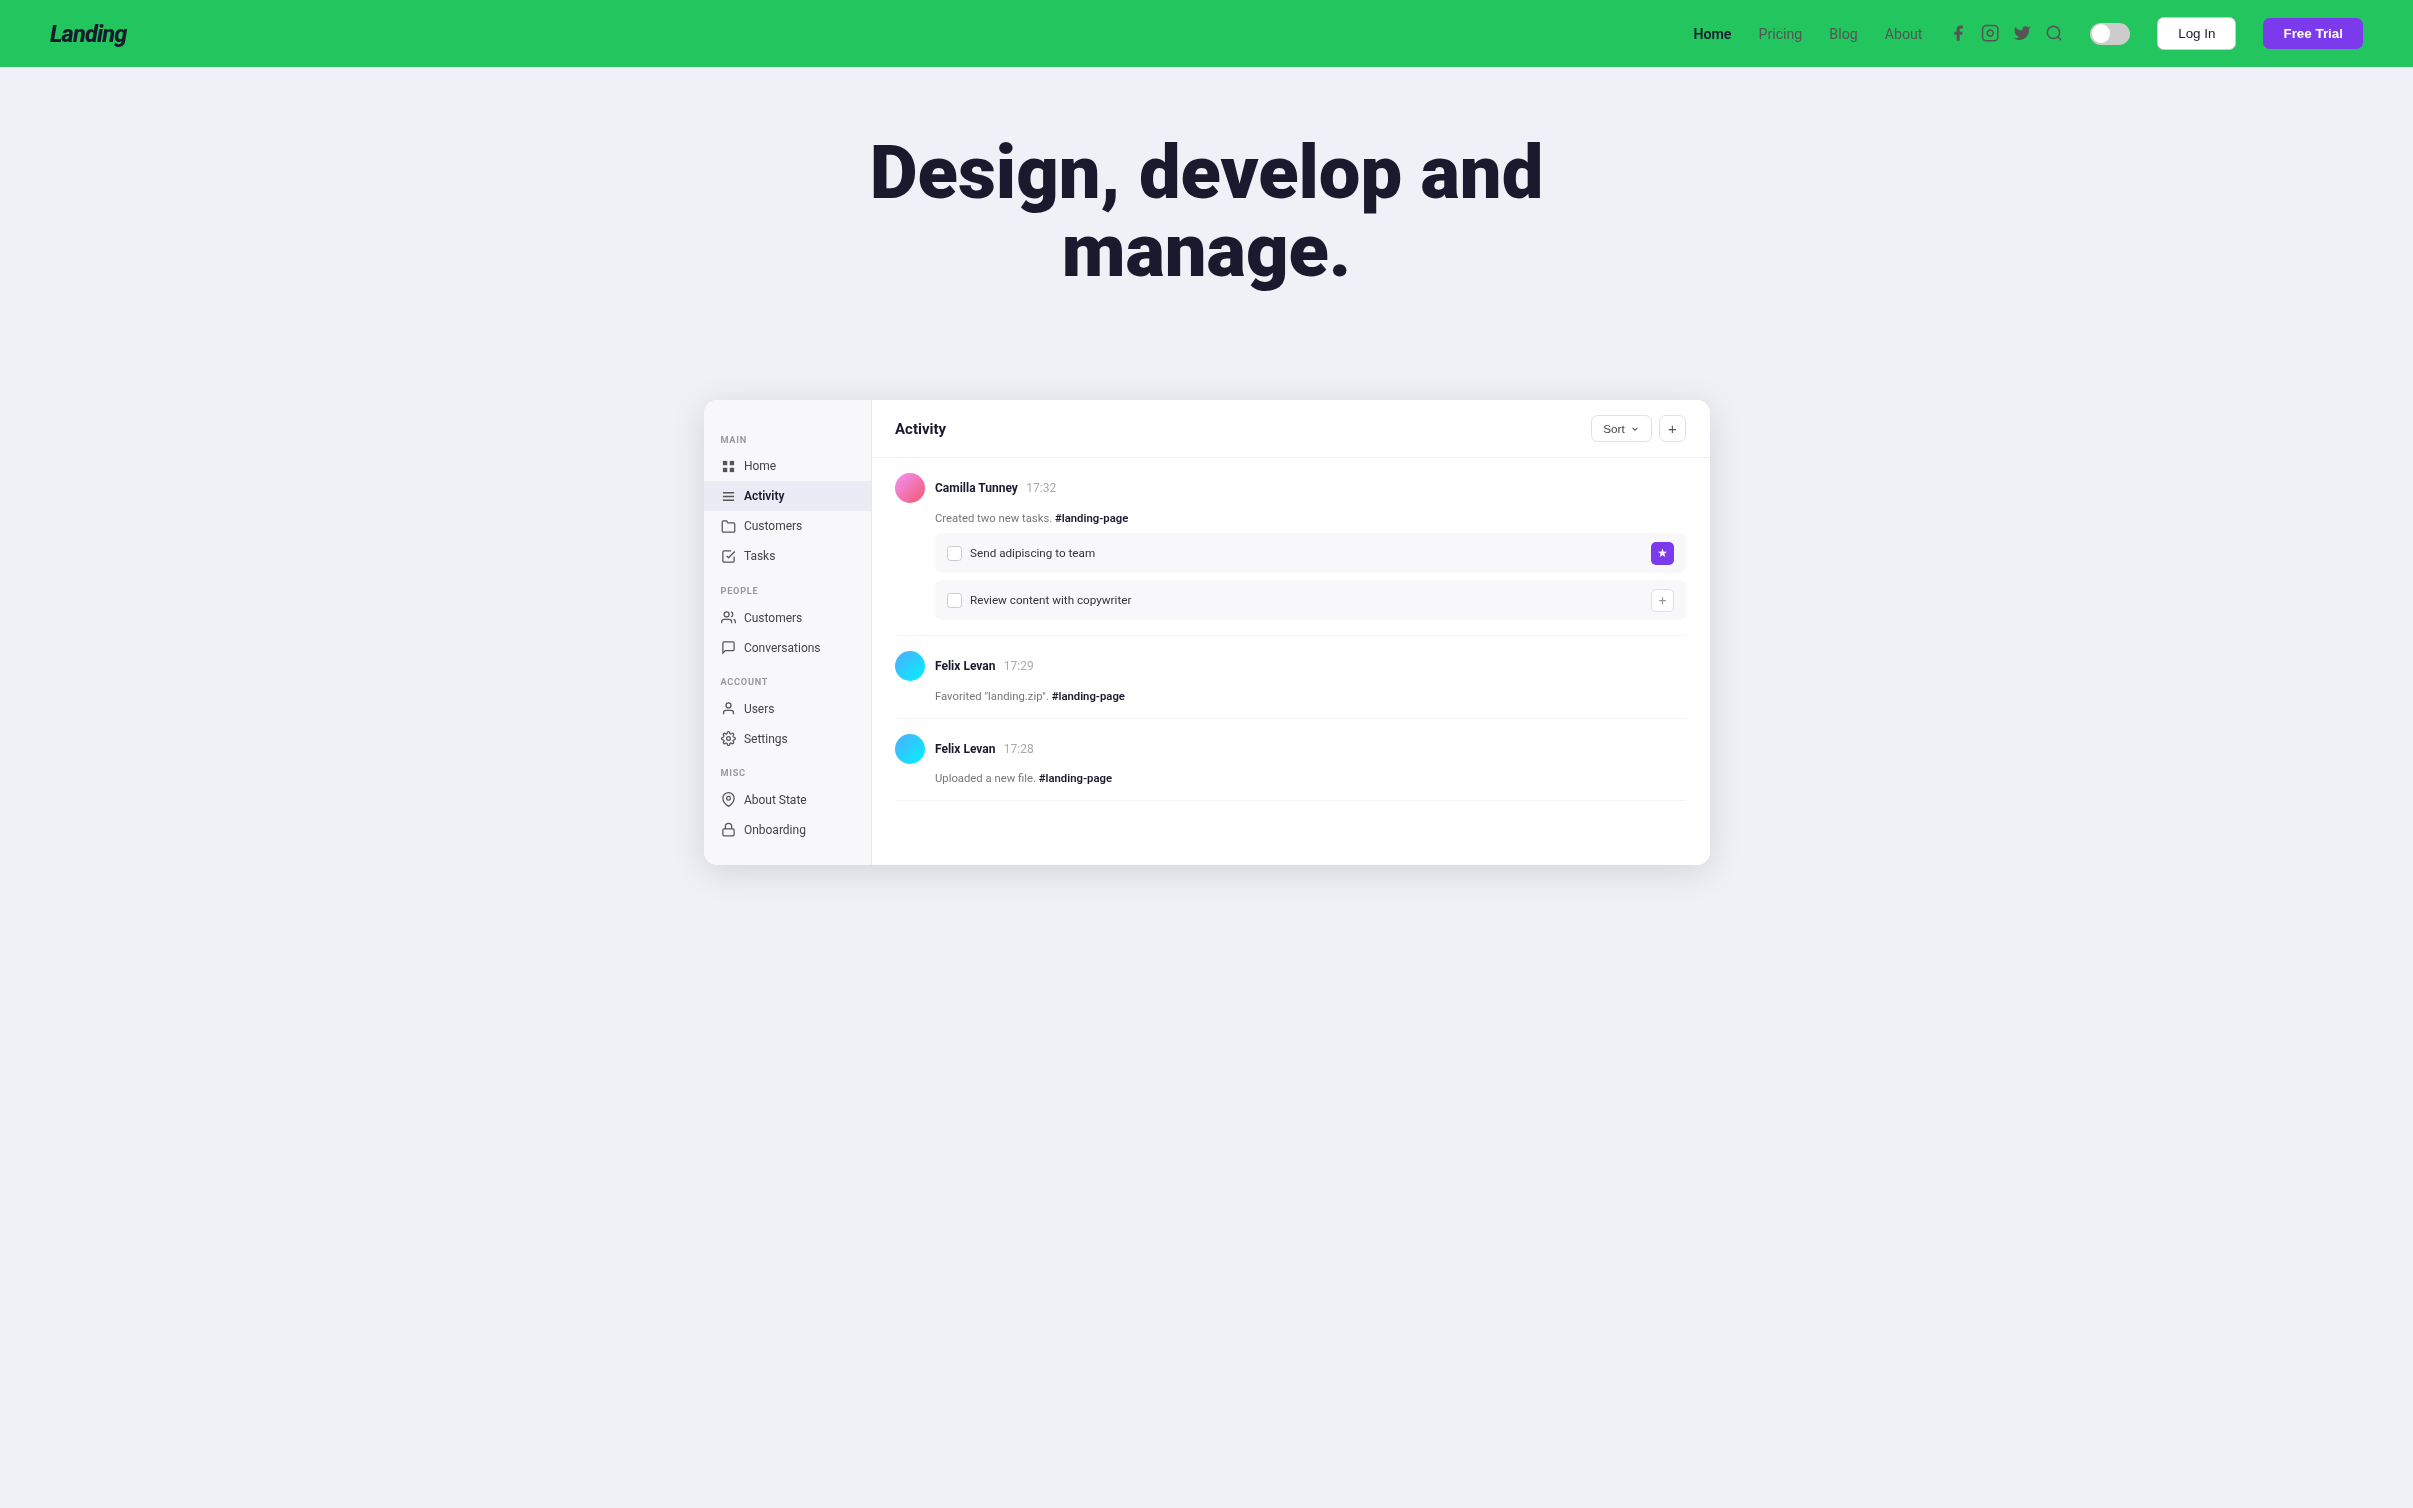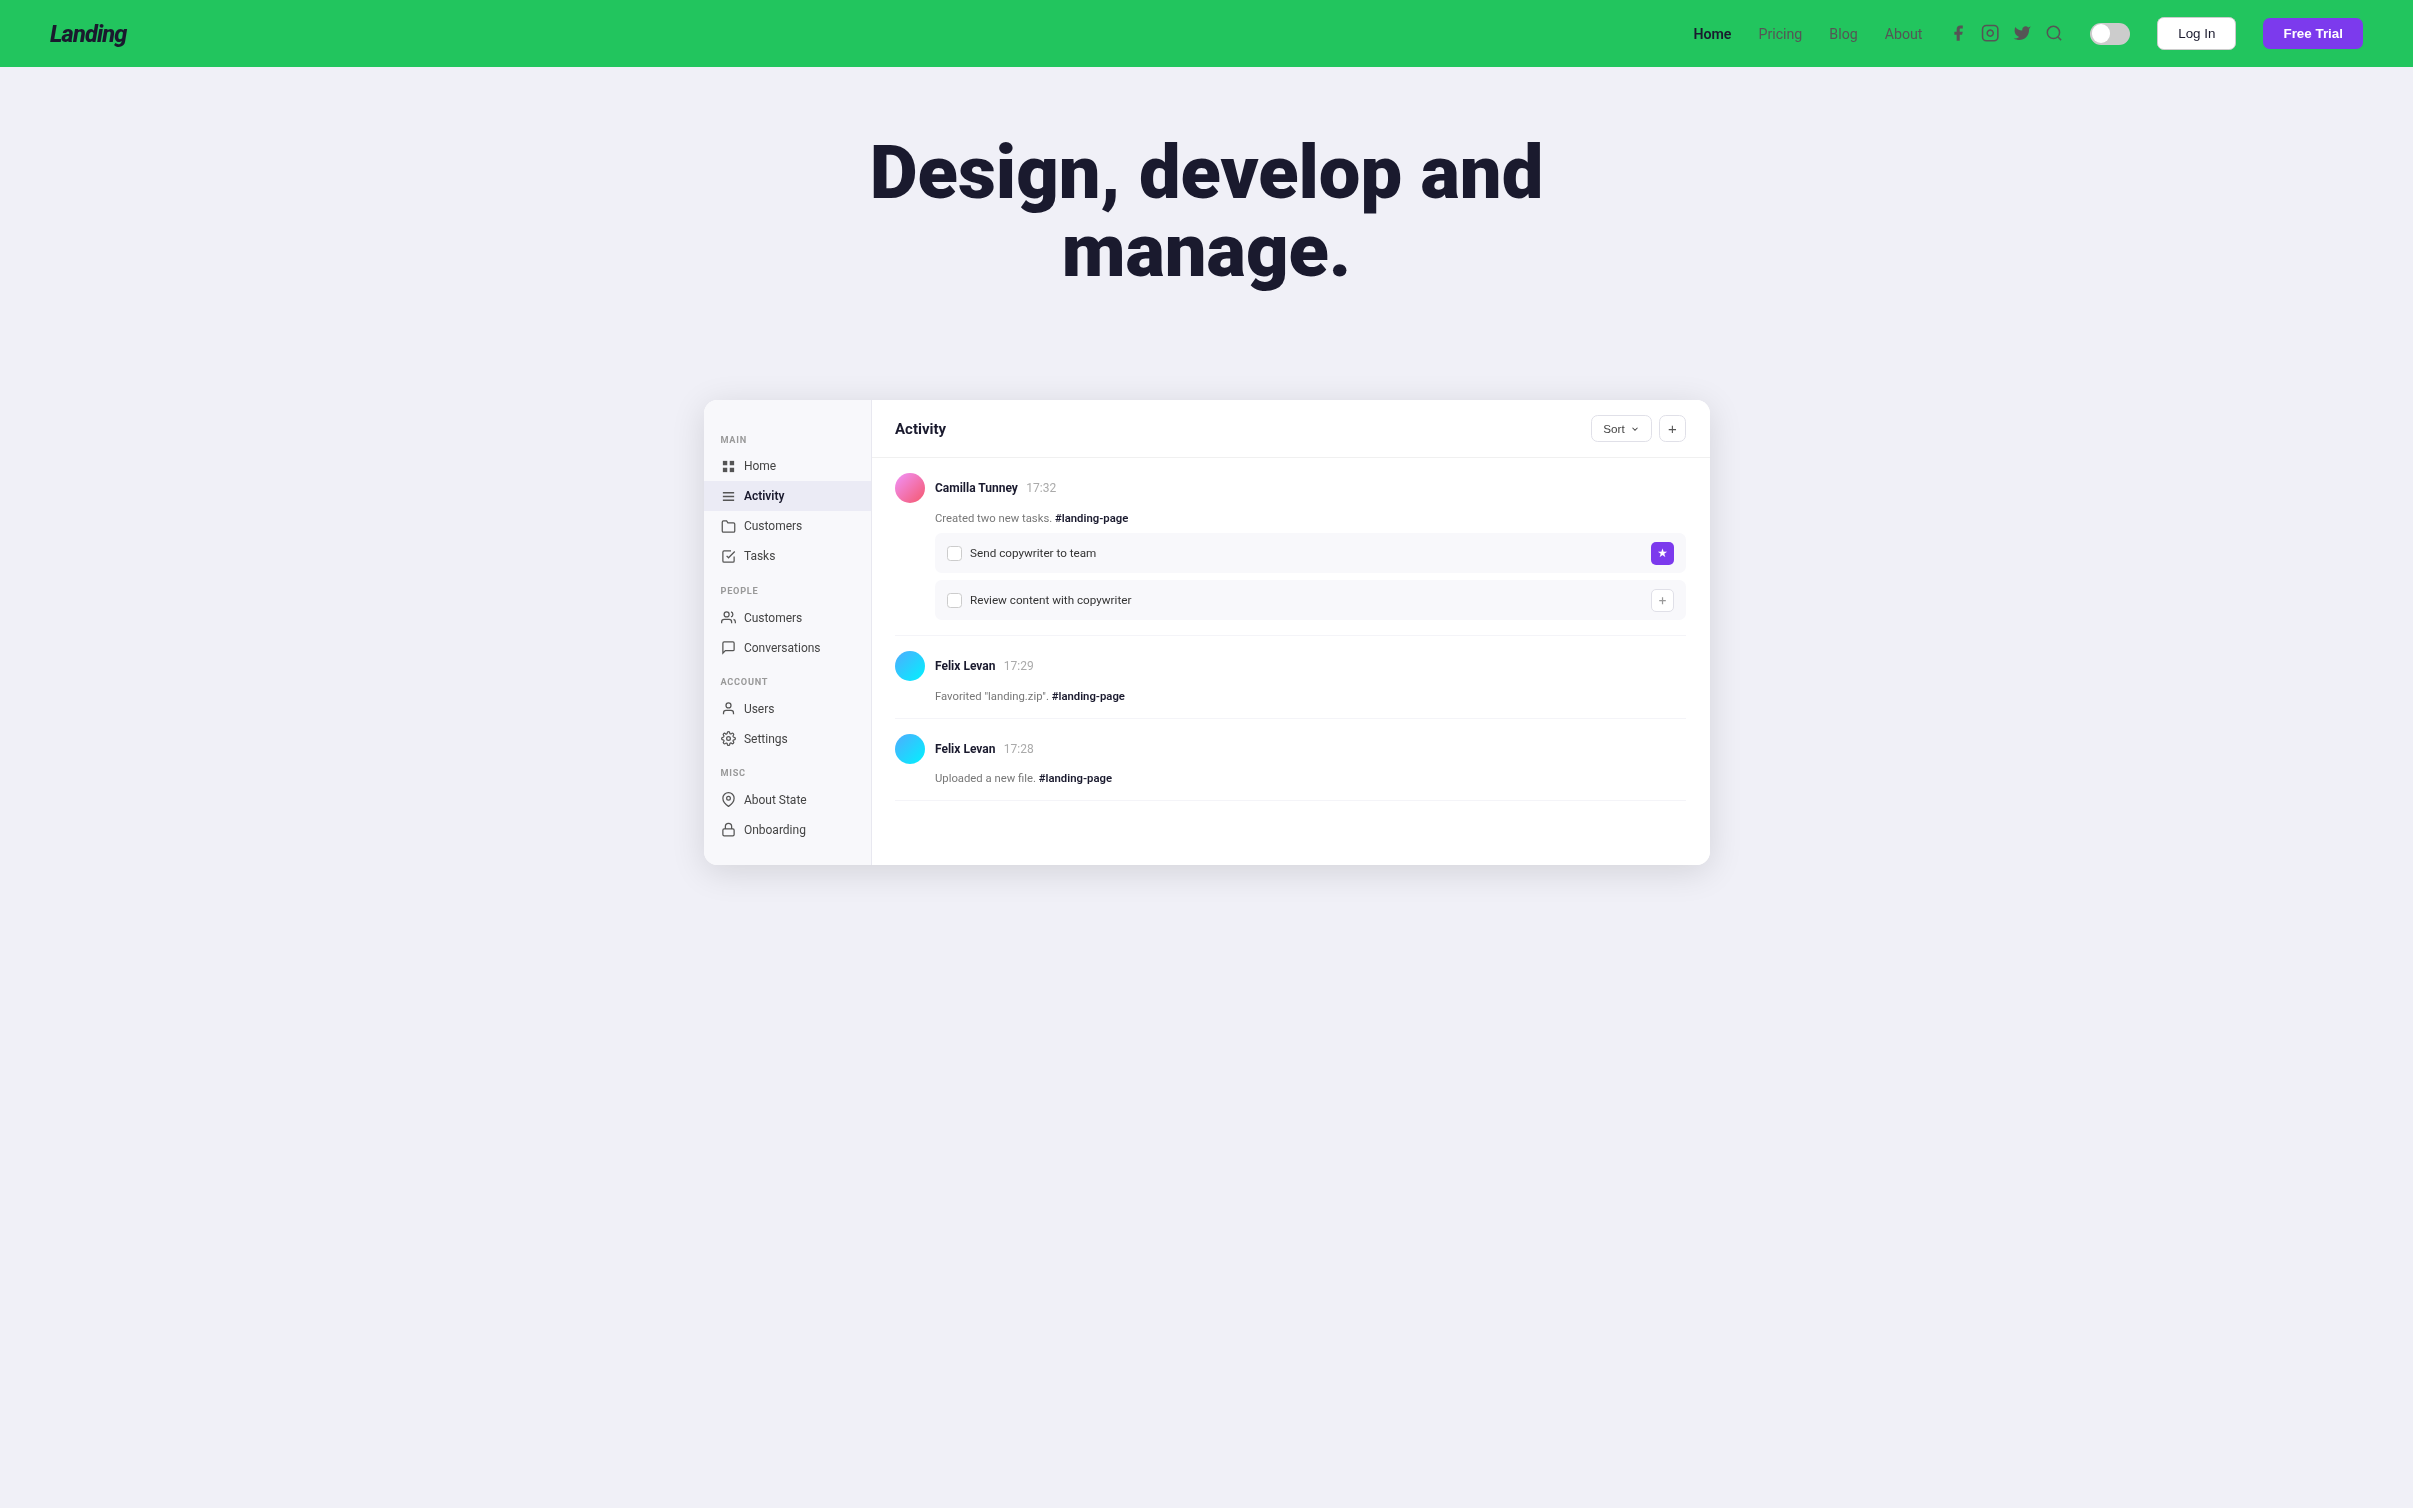--- a/index.html
+++ b/index.html
@@ -495,21 +495,21 @@
           </div>
         </div>
         <div class="activity-desc">
           <span>Created two new tasks.</span>
           <span class="hashtag">#landing-page</span>
         </div>
         <div class="task-list">
           <div class="task-item">
             <div class="task-left">
               <div class="task-checkbox"></div>
-              <span class="task-label">Send copywriter to team</span>
+              <span class="task-label">Send adipiscing to team</span>
             </div>
             <div class="task-star-btn">★</div>
           </div>
           <div class="task-item">
             <div class="task-left">
               <div class="task-checkbox"></div>
               <span class="task-label">Review content with copywriter</span>
             </div>
             <div class="task-add-btn">+</div>
           </div>

